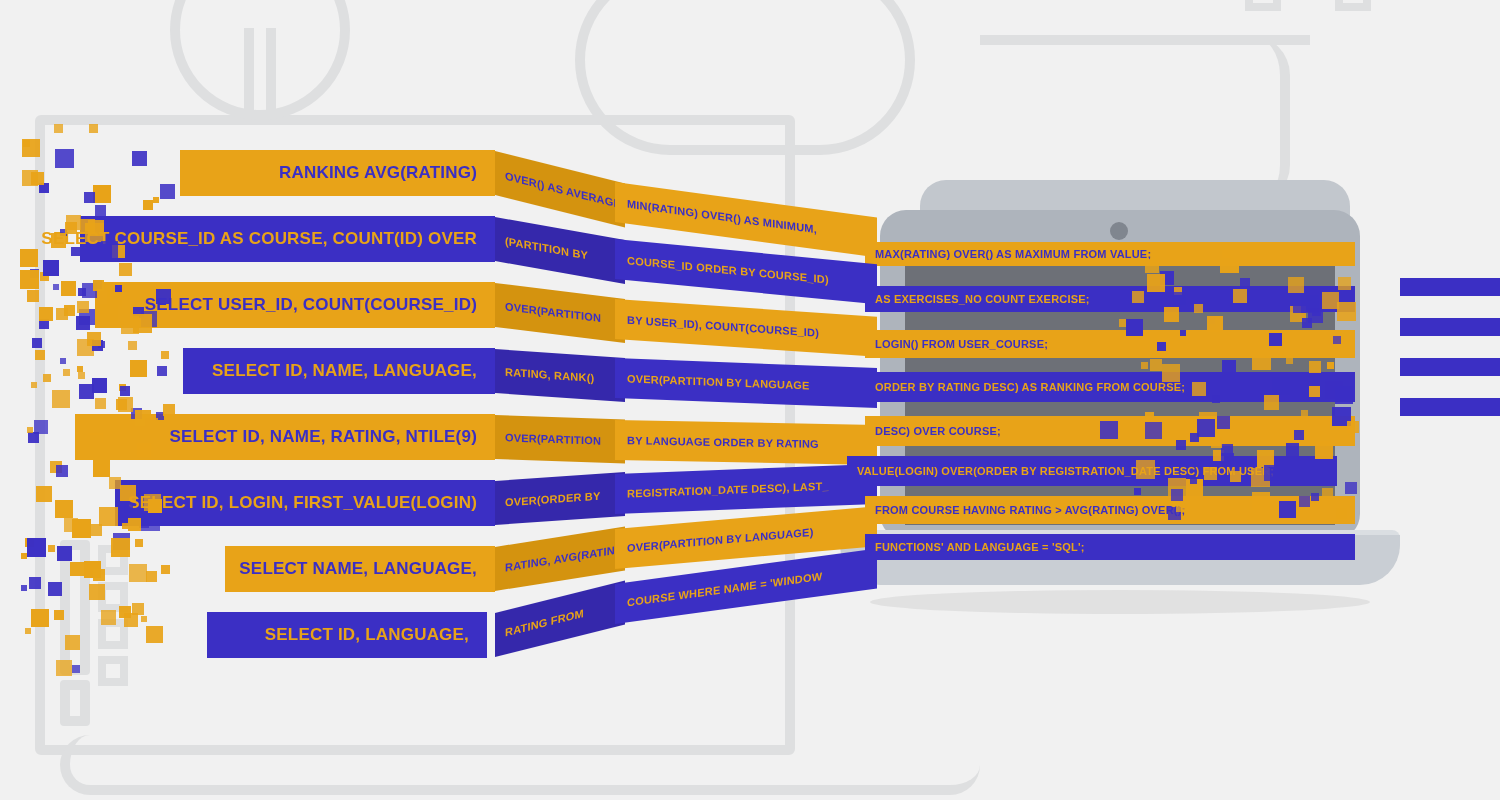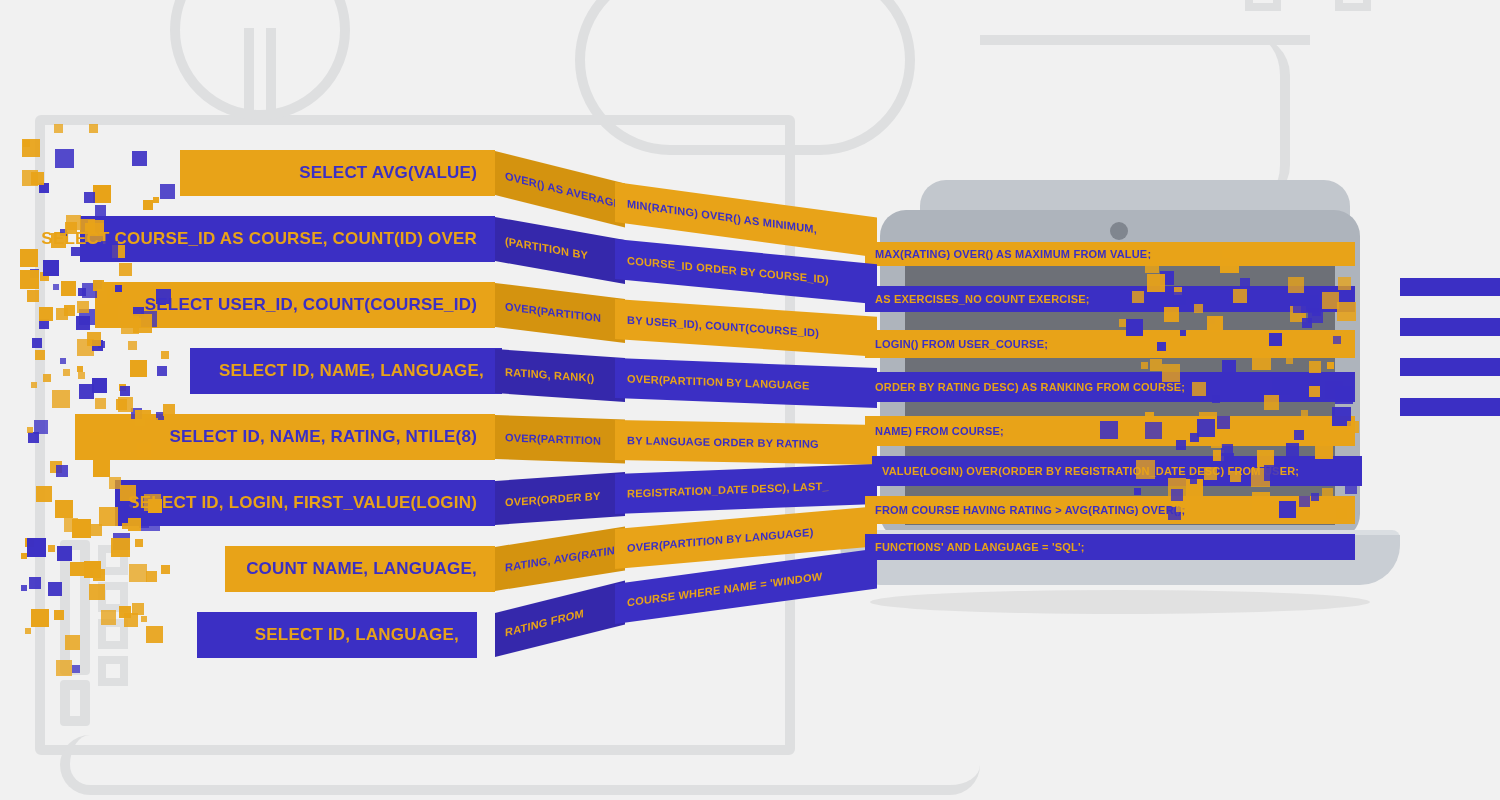--- a/index.html
+++ b/index.html
@@ -88,63 +88,63 @@
 
   <div class="outbars">
     <div></div>
       <div></div>
       <div></div>
       <div></div>
   </div>
 
   <div class="rows" id="rows">
       <div class="row">
-        <div class="seg segA gold" style="left: 180px; top: 150px; width: 315px;">SELECT AVG(VALUE)</div>
+        <div class="seg segA gold" style="left: 180px; top: 150px; width: 315px;">RANKING AVG(RATING)</div>
         <div class="seg segB goldD" style="left: 495px; top: 151px; width: 120px; transform: skewY(14deg);">OVER() AS AVERAGE,</div>
         <div class="seg segC gold" style="left: 615px; top: 181.919px; width: 250px; transform: skewY(7.7deg);">MIN(RATING) OVER() AS MINIMUM,</div>
         <div class="seg segD gold" style="left: 865px; top: 242px; width: 490px; height: 24px;">MAX(RATING) OVER() AS MAXIMUM  FROM VALUE;</div>
       </div>
       <div class="row">
         <div class="seg segA blue" style="left: 80px; top: 216px; width: 415px;">SELECT COURSE_ID AS COURSE, COUNT(ID) OVER</div>
         <div class="seg segB blueD" style="left: 495px; top: 217px; width: 120px; transform: skewY(10deg);">(PARTITION BY</div>
         <div class="seg segC blue" style="left: 615px; top: 239.159px; width: 250px; transform: skewY(5.5deg);">COURSE_ID ORDER BY COURSE_ID)</div>
         <div class="seg segD blue" style="left: 865px; top: 286px; width: 490px; height: 26px;">AS EXERCISES_NO COUNT EXERCISE;</div>
       </div>
       <div class="row">
         <div class="seg segA gold" style="left: 95px; top: 282px; width: 400px;">SELECT USER_ID, COUNT(COURSE_ID)</div>
         <div class="seg segB goldD" style="left: 495px; top: 283px; width: 120px; transform: skewY(7deg);">OVER(PARTITION</div>
         <div class="seg segC gold" style="left: 615px; top: 298.734px; width: 250px; transform: skewY(3.85deg);">BY USER_ID), COUNT(COURSE_ID)</div>
         <div class="seg segD gold" style="left: 865px; top: 330px; width: 490px; height: 28px;">LOGIN() FROM USER_COURSE;</div>
       </div>
       <div class="row">
-        <div class="seg segA blue" style="left: 190px; top: 348px; width: 312px;">SELECT ID, NAME, LANGUAGE,</div>
+        <div class="seg segA blue" style="left: 183px; top: 348px; width: 312px;">SELECT ID, NAME, LANGUAGE,</div>
         <div class="seg segB blueD" style="left: 495px; top: 349px; width: 120px; transform: skewY(4deg);">RATING, RANK()</div>
         <div class="seg segC blue" style="left: 615px; top: 358.391px; width: 250px; transform: skewY(2.2deg);">OVER(PARTITION BY LANGUAGE</div>
         <div class="seg segD blue" style="left: 865px; top: 372px; width: 490px; height: 30px;">ORDER BY RATING DESC) AS RANKING FROM COURSE;</div>
       </div>
       <div class="row">
-        <div class="seg segA gold" style="left: 75px; top: 414px; width: 420px;">SELECT ID, NAME, RATING, NTILE(8)</div>
+        <div class="seg segA gold" style="left: 75px; top: 414px; width: 420px;">SELECT ID, NAME, RATING, NTILE(9)</div>
         <div class="seg segB goldD" style="left: 495px; top: 415px; width: 120px; transform: skewY(2deg);">OVER(PARTITION</div>
         <div class="seg segC gold" style="left: 615px; top: 420.19px; width: 250px; transform: skewY(1.1deg);">BY LANGUAGE ORDER BY RATING</div>
-        <div class="seg segD gold" style="left: 865px; top: 416px; width: 490px; height: 30px;">NAME) FROM COURSE;</div>
+        <div class="seg segD gold" style="left: 865px; top: 416px; width: 490px; height: 30px;">DESC) OVER COURSE;</div>
       </div>
       <div class="row">
         <div class="seg segA blue" style="left: 115px; top: 480px; width: 380px;">SELECT ID, LOGIN, FIRST_VALUE(LOGIN)</div>
         <div class="seg segB blueD" style="left: 495px; top: 481px; width: 120px; transform: skewY(-4deg);">OVER(ORDER BY</div>
         <div class="seg segC blue" style="left: 615px; top: 473.609px; width: 250px; transform: skewY(-2.2deg);">REGISTRATION_DATE DESC), LAST_</div>
-        <div class="seg segD blue" style="left: 872px; top: 456px; width: 490px; height: 30px;">VALUE(LOGIN) OVER(ORDER BY REGISTRATION_DATE DESC) FROM USER;</div>
-      </div>
-      <div class="row">
-        <div class="seg segA gold" style="left: 225px; top: 546px; width: 270px;">COUNT NAME, LANGUAGE,</div>
+        <div class="seg segD blue" style="left: 847px; top: 456px; width: 490px; height: 30px;">VALUE(LOGIN) OVER(ORDER BY REGISTRATION_DATE DESC) FROM USER;</div>
+      </div>
+      <div class="row">
+        <div class="seg segA gold" style="left: 225px; top: 546px; width: 270px;">SELECT NAME, LANGUAGE,</div>
         <div class="seg segB goldD" style="left: 495px; top: 547px; width: 120px; transform: skewY(-9deg);">RATING, AVG(RATING)</div>
         <div class="seg segC gold" style="left: 615px; top: 528.994px; width: 250px; transform: skewY(-4.95deg);">OVER(PARTITION BY LANGUAGE)</div>
         <div class="seg segD gold" style="left: 865px; top: 496px; width: 490px; height: 28px;">FROM COURSE HAVING RATING &gt; AVG(RATING) OVER();</div>
       </div>
       <div class="row">
-        <div class="seg segA blue" style="left: 197px; top: 612px; width: 280px;">SELECT ID, LANGUAGE,</div>
+        <div class="seg segA blue" style="left: 207px; top: 612px; width: 280px;">SELECT ID, LANGUAGE,</div>
         <div class="seg segB blueD" style="left: 495px; top: 613px; width: 120px; transform: skewY(-14deg);">RATING FROM</div>
         <div class="seg segC blue" style="left: 615px; top: 584.081px; width: 250px; transform: skewY(-7.7deg);">COURSE WHERE NAME = 'WINDOW</div>
         <div class="seg segD blue" style="left: 865px; top: 534px; width: 490px; height: 26px;">FUNCTIONS' AND LANGUAGE = 'SQL';</div>
       </div>
     </div>
 
   <div class="px" id="pxL" style="left:20px;top:120px;width:160px;height:560px">
       <i class="b" style="left: 112px; top: 31px; width: 15px; height: 15px; opacity: 0.91;"></i>
       <i class="g" style="left: 69px; top: 464px; width: 16px; height: 16px; opacity: 0.9;"></i>
       <i class="g" style="left: 99px; top: 143px; width: 13px; height: 13px; opacity: 0.9;"></i>

